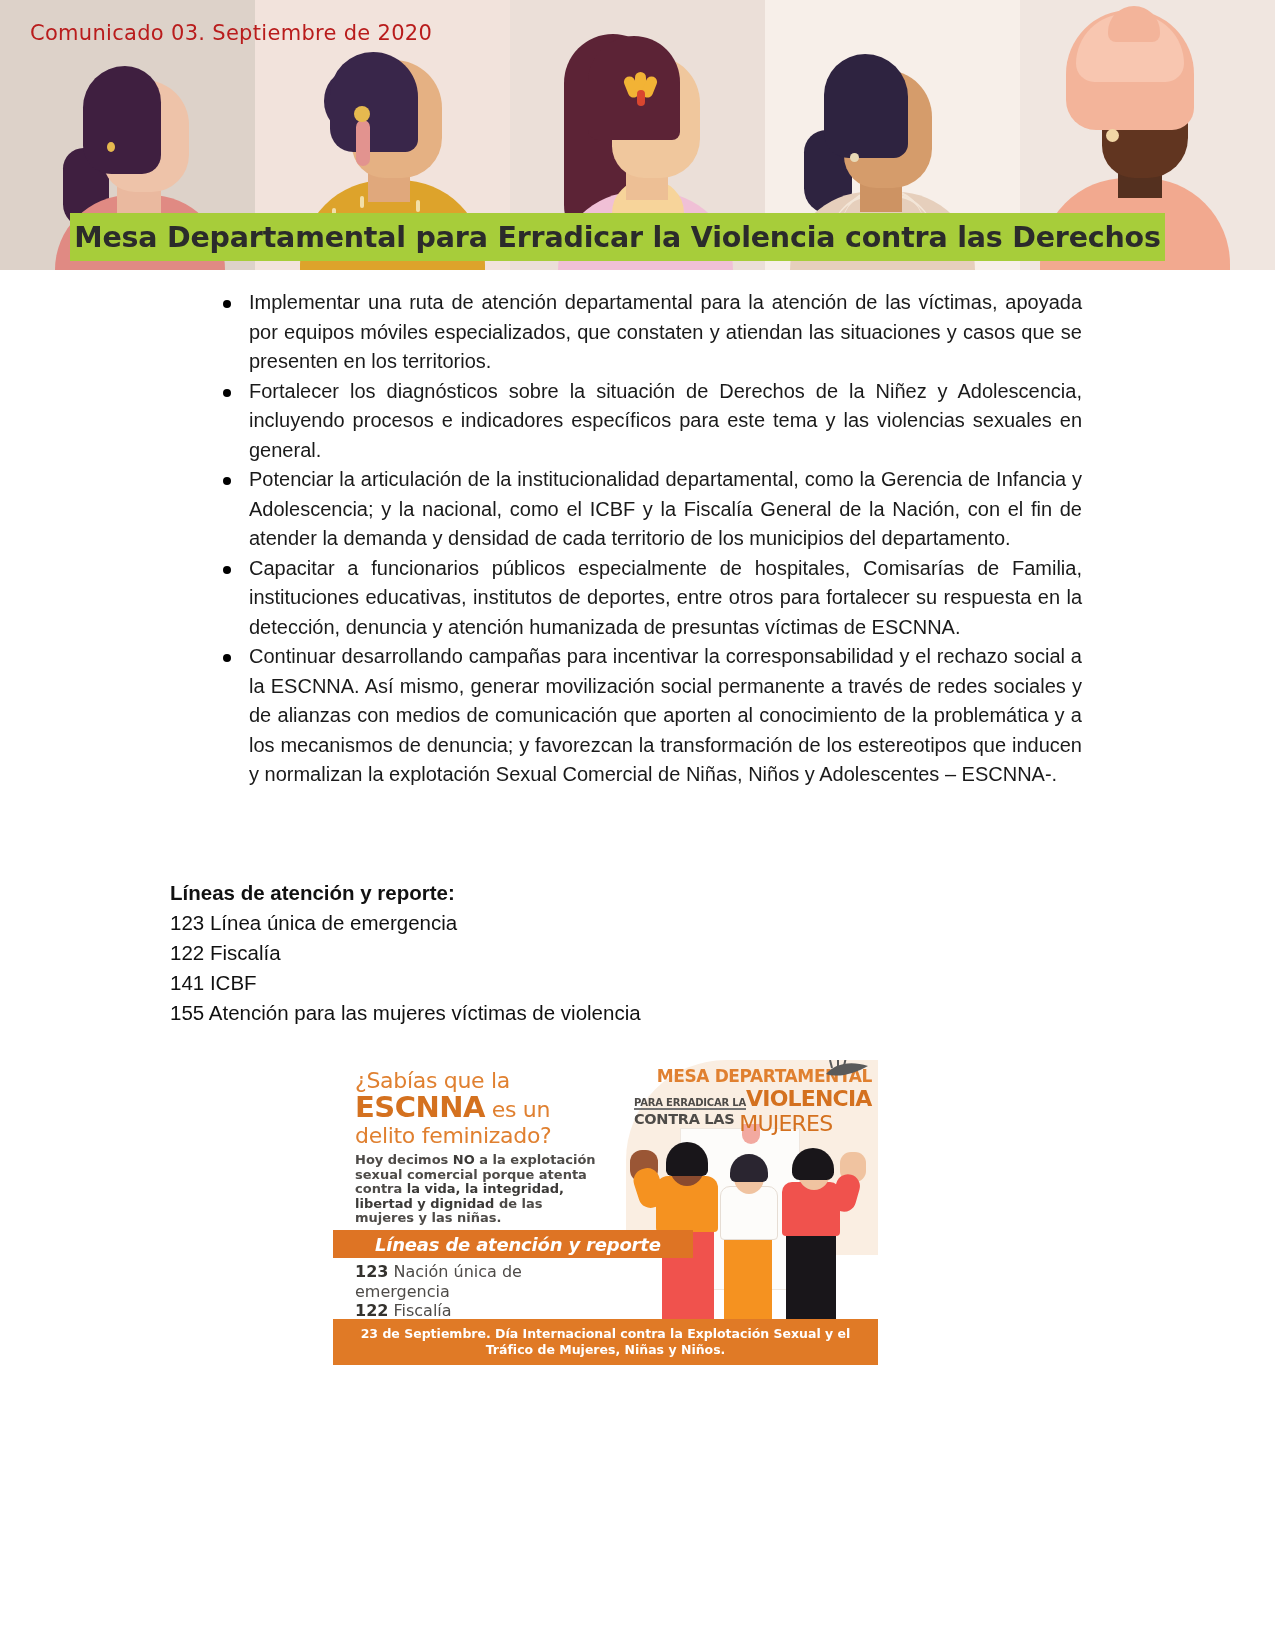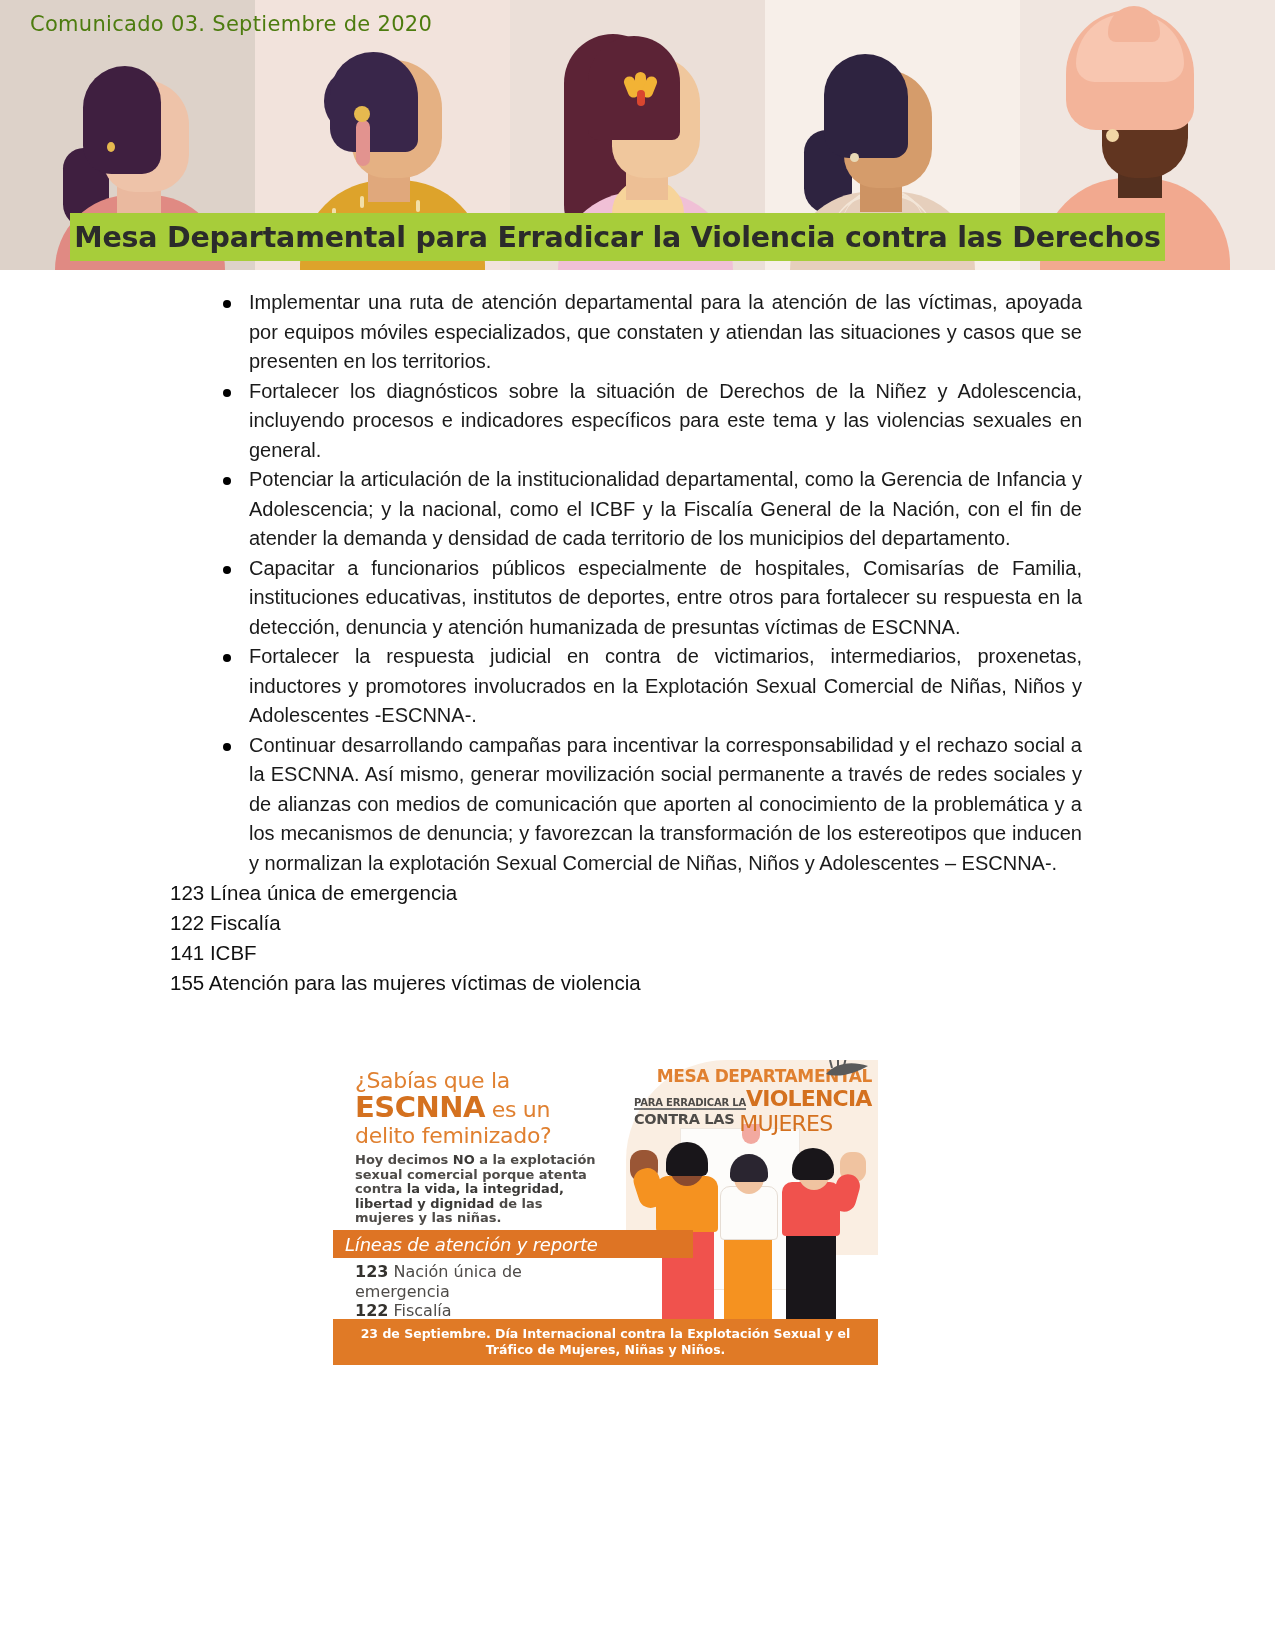--- a/index.html
+++ b/index.html
@@ -208,23 +208,23 @@
     background: #f3b49a; border-radius: 26px 26px 8px 8px;
   }
   .f5 .earring {
     left: 66px; bottom: 128px; width: 13px; height: 13px;
     background: #f1d7a6; border-radius: 50%;
   }
 
   .hero-caption {
     position: absolute;
     left: 30px;
-    top: 12px;
+    top: 21px;
     font-size: 21px;
-    color: #4d7c0f;
+    color: #b91c1c;
     letter-spacing: .3px;
     font-family: "DejaVu Sans", sans-serif;
     z-index: 6;
   }
 
   
   .title-bar {
     position: absolute;
     left: 70px;
     top: 213px;
@@ -340,22 +340,22 @@
     height: 28px;
     background: #de7424;
     display: flex;
     align-items: center;
     z-index: 5;
   }
   .poster-band span {
     color: #ffffff;
     font-size: 18px;
     font-style: italic;
-    font-weight: normal;
-    padding-left: 12px;
+    font-weight: bold;
+    padding-left: 42px;
     letter-spacing: -.2px;
   }
 
   .poster-numbers {
     position: absolute;
     left: 22px;
     top: 202px;
     font-size: 16px;
     line-height: 19.5px;
     color: #4e4b48;
@@ -533,26 +533,26 @@
 <div class="title-bar">
   <div class="title-text">Mesa Departamental para Erradicar la Violencia contra las Derechos</div>
 </div>
 
 <div class="content">
   <ul class="bullets">
     <li>Implementar una ruta de atención departamental para la atención de las víctimas, apoyada por equipos móviles especializados, que constaten y atiendan las situaciones y casos que se presenten en los territorios.</li>
     <li>Fortalecer los diagnósticos sobre la situación de Derechos de la Niñez y Adolescencia, incluyendo procesos e indicadores específicos para este tema y las violencias sexuales en general.</li>
     <li>Potenciar la articulación de la institucionalidad departamental, como la Gerencia de Infancia y Adolescencia; y la nacional, como el ICBF y la Fiscalía General de la Nación, con el fin de atender la demanda y densidad de cada territorio de los municipios del departamento.</li>
     <li>Capacitar a funcionarios públicos especialmente de hospitales, Comisarías de Familia, instituciones educativas, institutos de deportes, entre otros para fortalecer su respuesta en la detección, denuncia y atención humanizada de presuntas víctimas de ESCNNA.</li>
-    <li>Fortalecer la respuesta judicial en contra de victimarios, intermediarios, proxenetas, inductores y promotores involucrados en la Explotación Sexual Comercial de Niñas, Niños y Adolescentes -ESCNNA-.</li>
     <li>Continuar desarrollando campañas para incentivar la corresponsabilidad y el rechazo social a la ESCNNA. Así mismo, generar movilización social permanente a través de redes sociales y de alianzas con medios de comunicación que aporten al conocimiento de la problemática y a los mecanismos de denuncia; y favorezcan la transformación de los estereotipos que inducen y normalizan la explotación Sexual Comercial de Niñas, Niños y Adolescentes – ESCNNA-.</li>
   </ul>
 </div>
 
 <div class="lines">
+  <div class="lines-title">Líneas de atención y reporte:</div>
   <div>123 Línea única de emergencia</div>
   <div>122 Fiscalía</div>
   <div>141 ICBF</div>
   <div>155 Atención para las mujeres víctimas de violencia</div>
 </div>
 
 <div class="poster">
   <div class="poster-inner">
 
     <div class="art-bg"></div>

